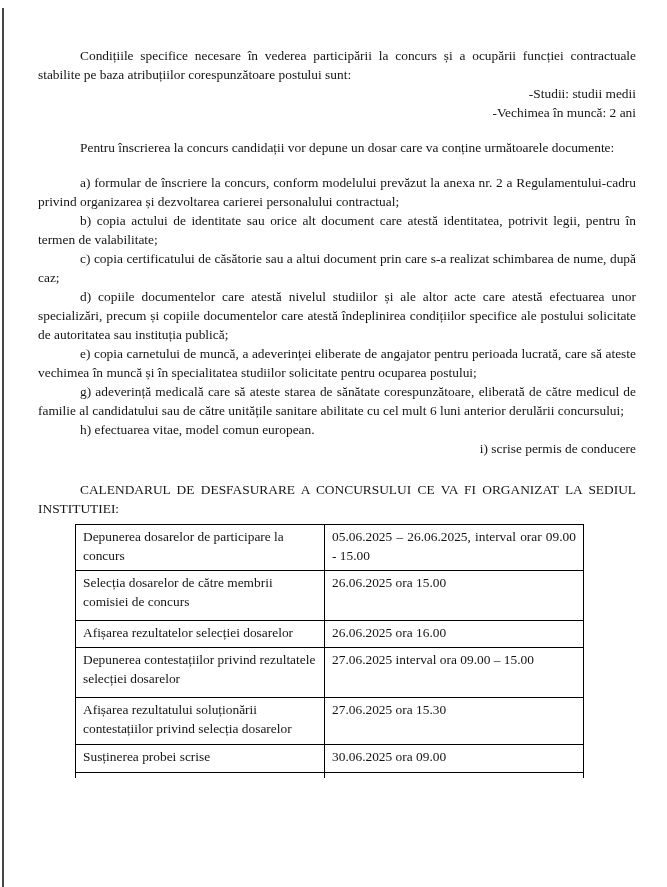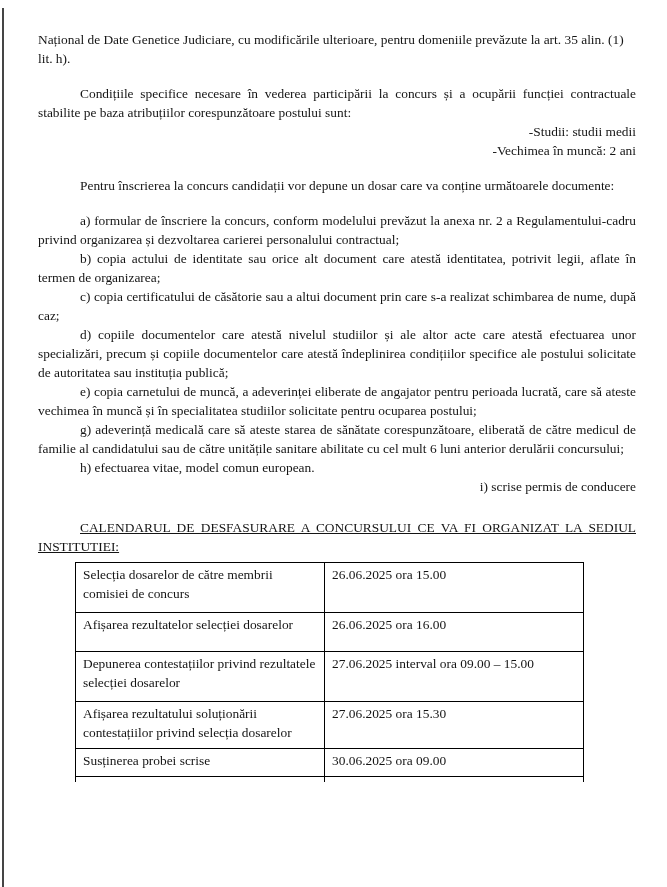--- a/index.html
+++ b/index.html
@@ -29,75 +29,78 @@
   .content p {
     margin: 0;
     font-size: 13.4px;
     line-height: 19px;
     text-align: justify;
   }
   p.indent { text-indent: 42px; }
   p.plain  { text-align: left; }
   p.listline { text-align: right; text-indent: 42px; }
   .gap-1 { margin-top: 16px !important; }
-  .gap-2 { margin-top: 22px !important; text-decoration: underline; }
+  .gap-2 { margin-top: 22px !important; }
   .heading { text-indent: 42px; }
   table.calendar {
     border-collapse: collapse;
     margin: 6px 0 0 37px;
     width: 478px;
     table-layout: fixed;
   }
   table.calendar td {
     border: 1.5px solid #000000;
     vertical-align: top;
     padding: 2px 7px 2px 7px;
     font-size: 13.4px;
     line-height: 19px;
   }
   td.col-activity { width: 234px; }
   td.col-date     { width: 244px; }
   td.justify-cell { text-align: justify; }
   tr.row-tall   { height: 46px; }
   tr.row-mid    { height: 50px; margin-left: 23px; }
-  tr.row-short  { height: 39px; }
+  tr.row-short  { height: 27px; }
   tr.row-mid2   { height: 47px; margin-top: 12px; }
   tr.row-short2 { height: 28px; }
   tr.row-stub   { height: 5px; }
   tr.row-stub td { border-bottom: none; padding: 0; }
 </style>
 </head>
 <body>
 
 <div class="page">
   <div class="scan-edge"></div>
 
   <div class="content">
 
-    <p class="plain">Național de Date Genetice Judiciare, cu modificările ulterioare, pentru domeniile prevăzute la art. 35 alin. (1) lit. h).</p>
 
     <p class="indent gap-1">Condițiile specifice necesare în vederea participării la concurs și a ocupării funcției contractuale stabilite pe baza atribuțiilor corespunzătoare postului sunt:</p>
     <p class="listline">-Studii: studii medii</p>
     <p class="listline">-Vechimea în muncă: 2 ani</p>
 
     <p class="indent gap-1">Pentru înscrierea la concurs candidații vor depune un dosar care va conține următoarele documente:</p>
 
     <p class="indent gap-1">a) formular de înscriere la concurs, conform modelului prevăzut la anexa nr. 2 a Regulamentului-cadru privind organizarea și dezvoltarea carierei personalului contractual;</p>
-    <p class="indent">b) copia actului de identitate sau orice alt document care atestă identitatea, potrivit legii, aflate în termen de organizarea;</p>
+    <p class="indent">b) copia actului de identitate sau orice alt document care atestă identitatea, potrivit legii, pentru în termen de valabilitate;</p>
     <p class="indent">c) copia certificatului de căsătorie sau a altui document prin care s-a realizat schimbarea de nume, după caz;</p>
     <p class="indent">d) copiile documentelor care atestă nivelul studiilor și ale altor acte care atestă efectuarea unor specializări, precum și copiile documentelor care atestă îndeplinirea condițiilor specifice ale postului solicitate de autoritatea sau instituția publică;</p>
     <p class="indent">e) copia carnetului de muncă, a adeverinței eliberate de angajator pentru perioada lucrată, care să ateste vechimea în muncă și în specialitatea studiilor solicitate pentru ocuparea postului;</p>
     <p class="indent">g) adeverință medicală care să ateste starea de sănătate corespunzătoare, eliberată de către medicul de familie al candidatului sau de către unitățile sanitare abilitate cu cel mult 6 luni anterior derulării concursului;</p>
     <p class="indent">h) efectuarea vitae, model comun european.</p>
     <p class="plain listline">i) scrise permis de conducere</p>
 
     <p class="heading gap-2">CALENDARUL DE DESFASURARE A CONCURSULUI CE VA FI ORGANIZAT LA SEDIUL INSTITUTIEI:</p>
 
     <table class="calendar">
       <tbody>
+        <tr class="row-tall">
+          <td class="col-activity">Depunerea dosarelor de participare la concurs</td>
+          <td class="col-date justify-cell">05.06.2025 – 26.06.2025, interval orar 09.00 - 15.00</td>
+        </tr>
         <tr class="row-mid">
           <td class="col-activity">Selecția dosarelor de către membrii comisiei de concurs</td>
           <td class="col-date">26.06.2025 ora 15.00</td>
         </tr>
         <tr class="row-short">
           <td class="col-activity">Afișarea rezultatelor selecției dosarelor</td>
           <td class="col-date">26.06.2025 ora 16.00</td>
         </tr>
         <tr class="row-mid">
           <td class="col-activity">Depunerea contestațiilor privind rezultatele selecției dosarelor</td>

